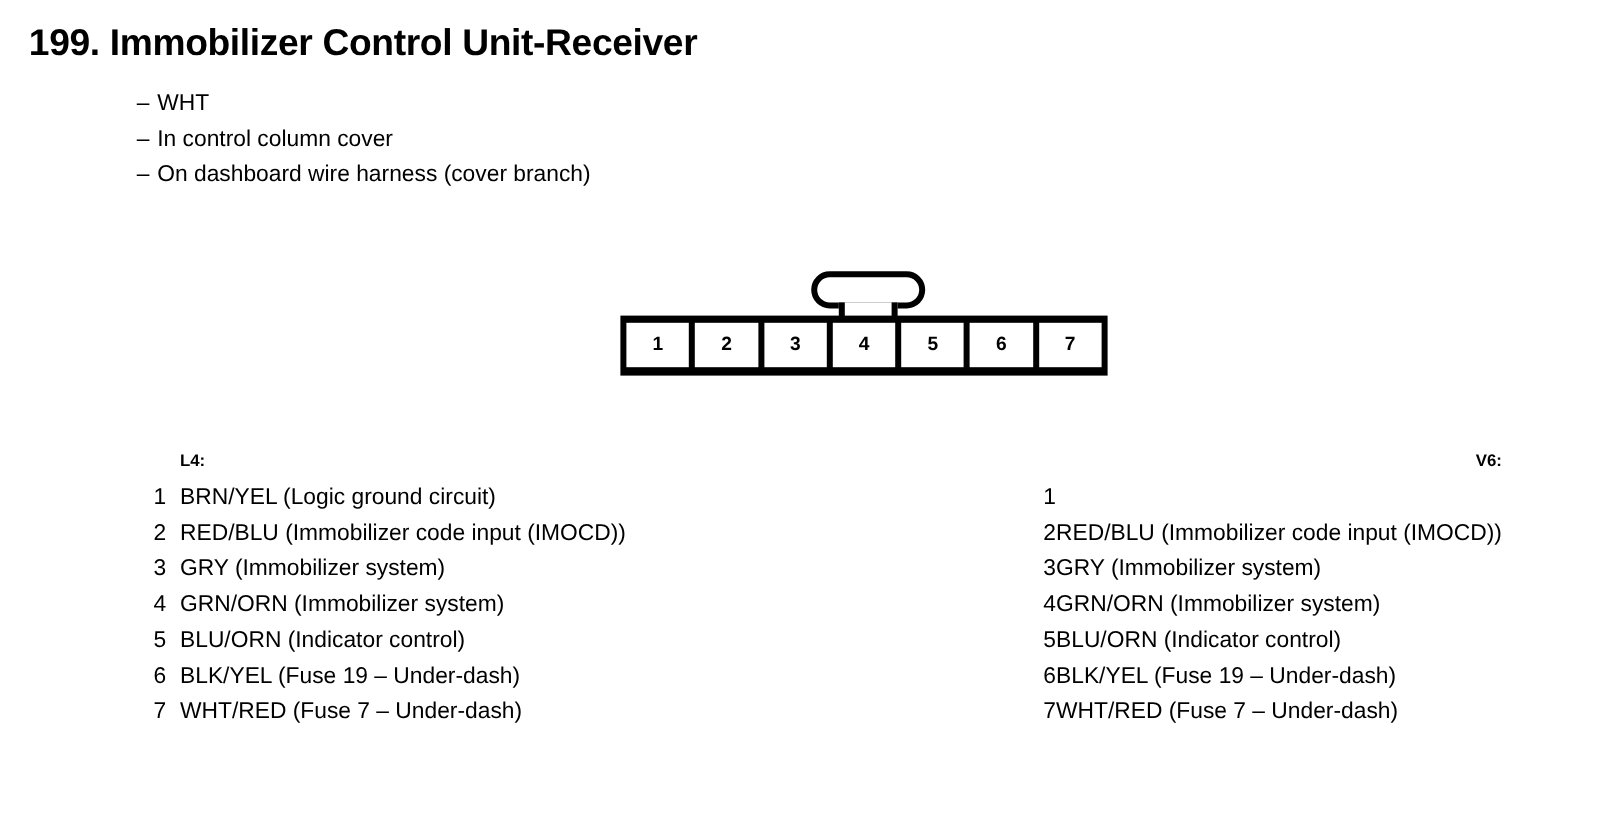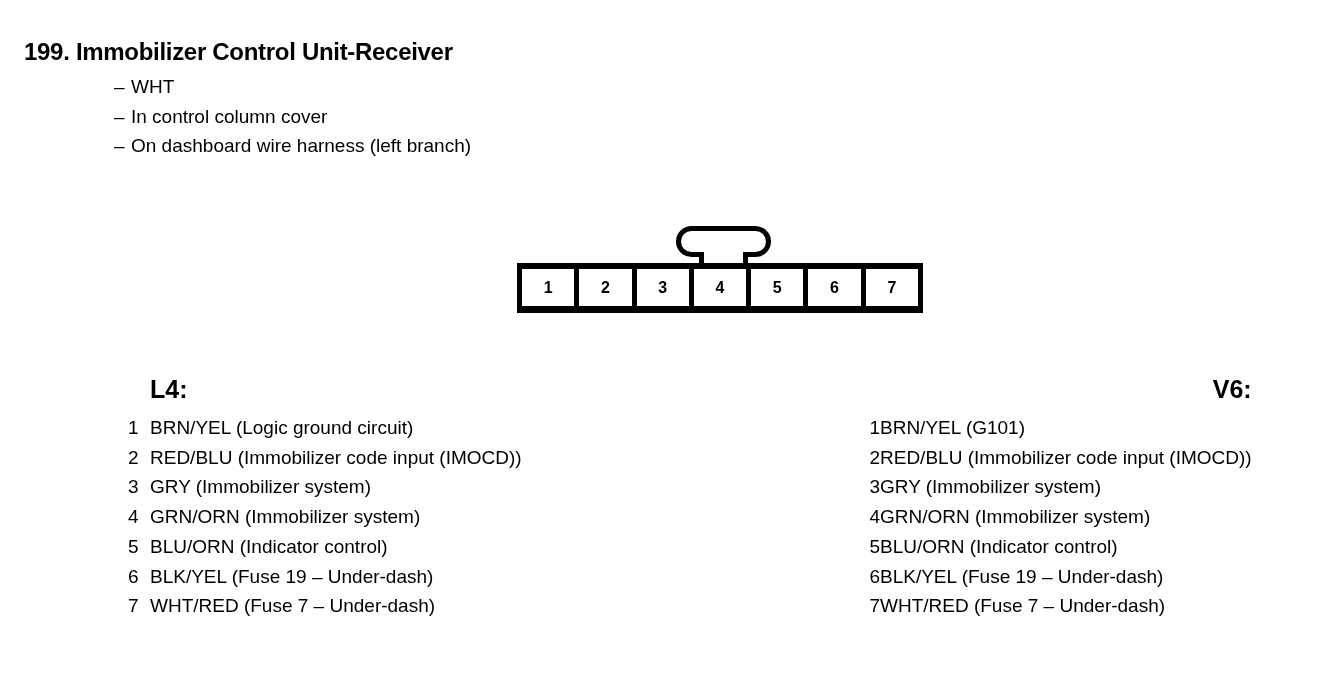--- a/index.html
+++ b/index.html
@@ -14,25 +14,24 @@
     font-family: "Liberation Sans", sans-serif;
     color: #000000;
     overflow: hidden;
   }
 
   
   #page-title {
     position: absolute;
     left: 24px;
     top: 18px;
-    font-size: 24px;
+    font-size: 31px;
     font-weight: bold;
     letter-spacing: -0.3px;
     white-space: nowrap;
-    margin-top: 20px;
   }
 
   #bullet-list {
     position: absolute;
     left: 114px;
     top: 72px;
     list-style: none;
     margin: 0;
     padding: 0;
   }
@@ -106,21 +105,21 @@
 
   
   .legend-col {
     position: absolute;
     top: 375px;
   }
   #legend-l4 { left: 128px; }
   #legend-v6 { left: 858px; text-align: right; }
 
   .legend-heading {
-    font-size: 25px;
+    font-size: 14px;
     font-weight: bold;
     margin: 0 0 9px 22px;
     white-space: nowrap;
   }
   .legend-list {
     list-style: none;
     margin: 0;
     padding: 0;
   }
   .legend-list li {
@@ -144,21 +143,21 @@
   <li>
     <span class="bullet-dash">–</span>
     <span>WHT</span>
   </li>
   <li>
     <span class="bullet-dash">–</span>
     <span>In control column cover</span>
   </li>
   <li>
     <span class="bullet-dash">–</span>
-    <span>On dashboard wire harness (left branch)</span>
+    <span>On dashboard wire harness (cover branch)</span>
   </li>
 </ul>
 
 <div id="connector">
   <div id="connector-tab"></div>
   <div id="connector-tab-neck"></div>
   <div id="connector-body">
     <div class="pin-cell">1</div>
     <div class="pin-cell">2</div>
     <div class="pin-cell">3</div>
@@ -201,21 +200,20 @@
       <span>WHT/RED (Fuse 7 – Under-dash)</span>
     </li>
   </ul>
 </div>
 
 <div class="legend-col" id="legend-v6">
   <div class="legend-heading">V6:</div>
   <ul class="legend-list">
     <li>
       <span class="pin-num">1</span>
-      <span>BRN/YEL (G101)</span>
     </li>
     <li>
       <span class="pin-num">2</span>
       <span>RED/BLU (Immobilizer code input (IMOCD))</span>
     </li>
     <li>
       <span class="pin-num">3</span>
       <span>GRY (Immobilizer system)</span>
     </li>
     <li>

